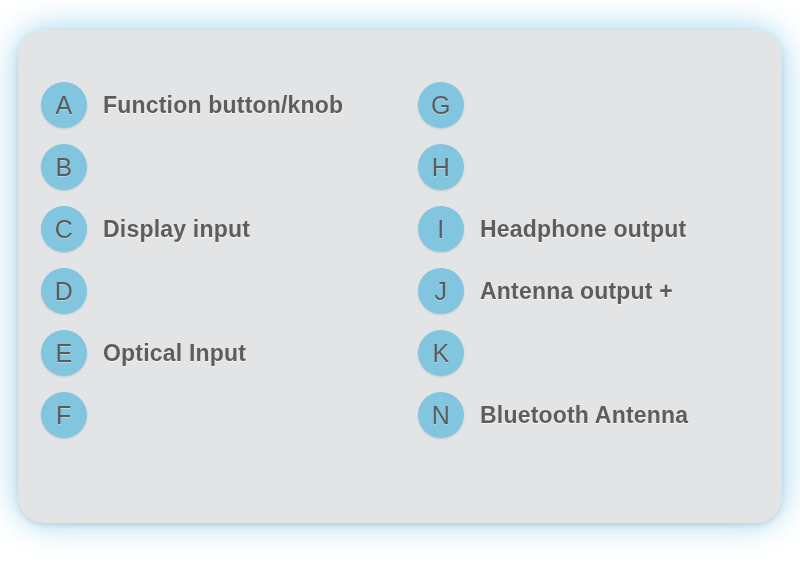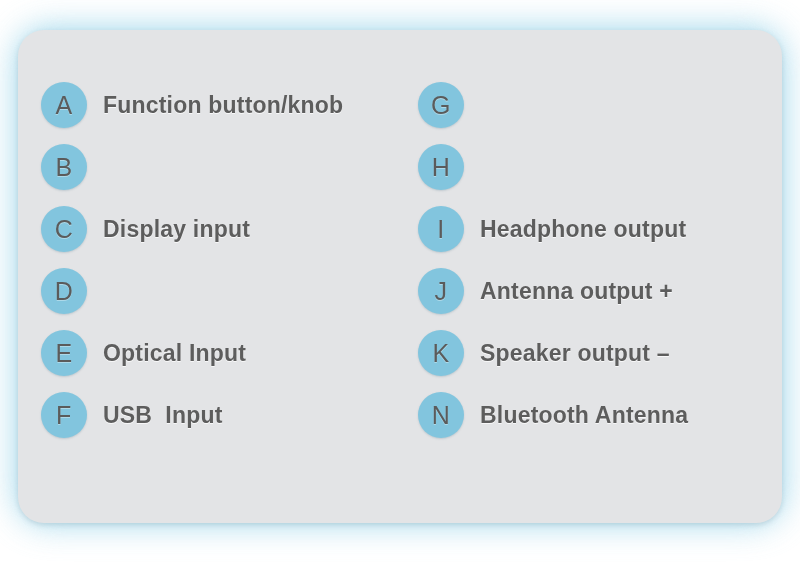--- a/index.html
+++ b/index.html
@@ -152,21 +152,20 @@
           <div class="badge">
             <span class="badge-letter">E</span>
           </div>
           <div class="legend-label">Optical Input</div>
         </div>
 
         <div class="legend-row">
           <div class="badge">
             <span class="badge-letter">F</span>
           </div>
-          <div class="legend-label">USB  Input</div>
         </div>
 
       </div>
 
       <div class="legend-column col-right">
 
         <div class="legend-row">
           <div class="badge">
             <span class="badge-letter">G</span>
           </div>
@@ -189,21 +188,20 @@
           <div class="badge">
             <span class="badge-letter">J</span>
           </div>
           <div class="legend-label">Antenna output +</div>
         </div>
 
         <div class="legend-row">
           <div class="badge">
             <span class="badge-letter">K</span>
           </div>
-          <div class="legend-label">Speaker output –</div>
         </div>
 
         <div class="legend-row">
           <div class="badge">
             <span class="badge-letter">N</span>
           </div>
           <div class="legend-label">Bluetooth Antenna</div>
         </div>
 
       </div>

